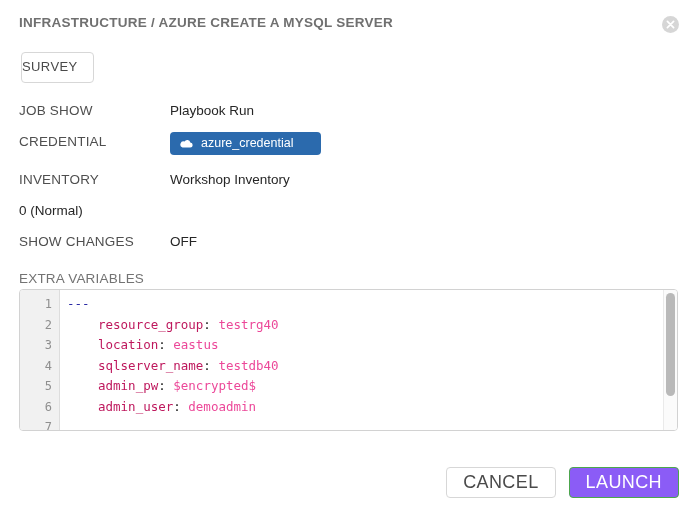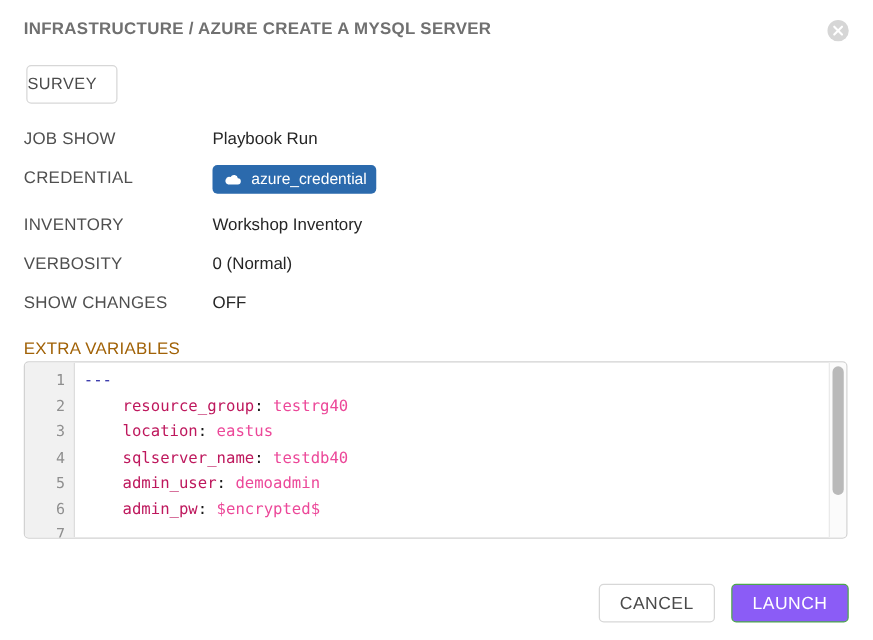--- a/index.html
+++ b/index.html
@@ -117,34 +117,34 @@
   }
 
   
   .cred-pill {
     display: inline-flex;
     align-items: center;
     gap: 8px;
     background: #2b6aad;
     color: #ffffff;
     border-radius: 4px;
-    padding: 4px 8px 5px 10px;
+    padding: 4px 28px 5px 10px;
     font-size: 12.5px;
     line-height: 14px;
     cursor: pointer;
   }
   .cred-pill svg { display: block; }
 
   
   .extra-vars-label {
     position: absolute;
     left: 19px;
     top: 271px;
     font-size: 13.5px;
-    color: #a16207;
+    color: #737373;
     letter-spacing: 0.2px;
   }
   .code-editor {
     position: absolute;
     left: 19px;
     top: 289px;
     width: 659px;
     height: 142px;
     box-sizing: border-box;
     background: #ffffff;
@@ -220,21 +220,21 @@
   }
   .footer-buttons {
     position: absolute;
     right: 19px;
     top: 25px;
     display: flex;
     gap: 13px;
   }
   .btn {
     font-family: "Liberation Sans", sans-serif;
-    font-size: 14px;
+    font-size: 18px;
     letter-spacing: 0.4px;
     padding: 7px 16px 8px 16px;
     border-radius: 4px;
     box-sizing: border-box;
     cursor: pointer;
     line-height: 14px;
     white-space: nowrap;
   }
   .btn-cancel {
     background: #ffffff;
@@ -285,21 +285,20 @@
         </span>
       </div>
     </div>
 
     <div class="detail-row">
       <div class="detail-label">INVENTORY</div>
       <div class="detail-value">Workshop Inventory</div>
     </div>
 
     <div class="detail-row">
-      <div class="detail-label">VERBOSITY</div>
       <div class="detail-value">0 (Normal)</div>
     </div>
 
     <div class="detail-row">
       <div class="detail-label">SHOW CHANGES</div>
       <div class="detail-value">OFF</div>
     </div>
 
   </div>
 
@@ -313,22 +312,22 @@
         <div class="gutter-num">4</div>
         <div class="gutter-num">5</div>
         <div class="gutter-num">6</div>
         <div class="gutter-num">7</div>
       </div>
     <div class="code-area">
         <div class="code-line"><span class="tok-doc">---</span></div>
         <div class="code-line"><span class="tok-key">resource_group</span><span class="tok-punct">:</span><span class="tok-val"> testrg40</span></div>
         <div class="code-line"><span class="tok-key">location</span><span class="tok-punct">:</span><span class="tok-val"> eastus</span></div>
         <div class="code-line"><span class="tok-key">sqlserver_name</span><span class="tok-punct">:</span><span class="tok-val"> testdb40</span></div>
+        <div class="code-line"><span class="tok-key">admin_pw</span><span class="tok-punct">:</span><span class="tok-val"> $encrypted$</span></div>
         <div class="code-line"><span class="tok-key">admin_user</span><span class="tok-punct">:</span><span class="tok-val"> demoadmin</span></div>
-        <div class="code-line"><span class="tok-key">admin_pw</span><span class="tok-punct">:</span><span class="tok-val"> $encrypted$</span></div>
         <div class="code-line">&nbsp;</div>
       </div>
     <div class="code-scrollbar">
       <div class="code-scrollbar-thumb"></div>
     </div>
   </div>
 
   <div class="footer">
     <div class="footer-buttons">
       <div class="btn btn-cancel">CANCEL</div>

